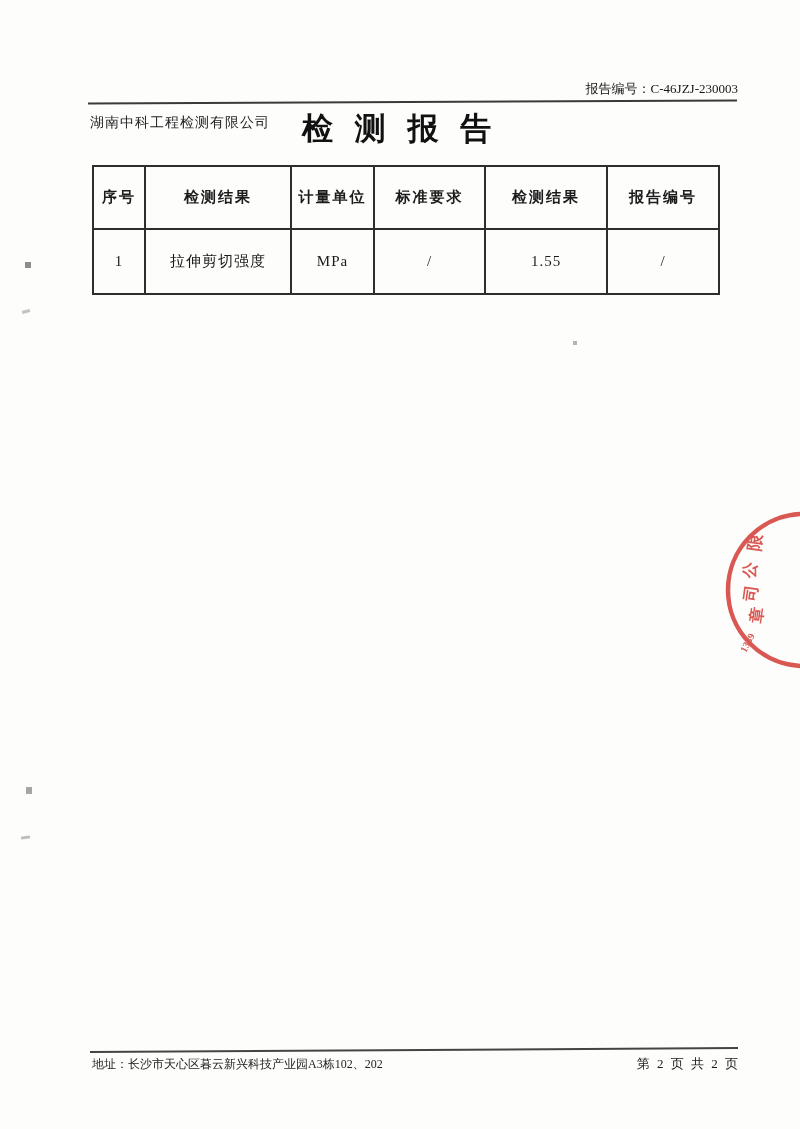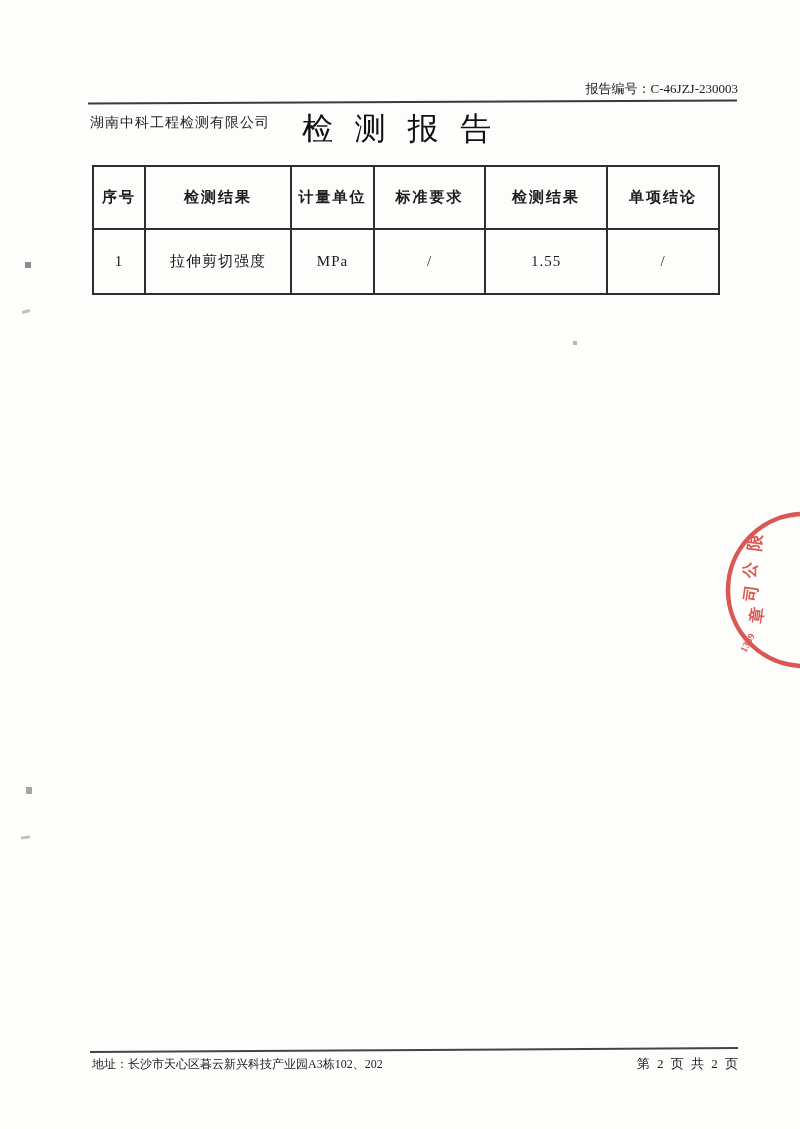--- a/index.html
+++ b/index.html
@@ -37,21 +37,21 @@
     transform: rotate(-0.25deg);
   }
 
   
   .report-title {
     position: absolute;
     left: 0; top: 108px;
     width: 100%;
     text-align: center;
     font-size: 31px;
-    font-weight: normal;
+    font-weight: bold;
     letter-spacing: 7px;
     color: #111;
   }
 
   
   .report-table {
     position: absolute;
     left: 92px; top: 165px;
     width: 626px;
     border-collapse: collapse;
@@ -137,21 +137,21 @@
       <col style="width:122px">
       <col style="width:112px">
     </colgroup>
     <tbody>
       <tr class="hdr">
         <td>序号</td>
         <td>检测结果</td>
         <td>计量单位</td>
         <td>标准要求</td>
         <td>检测结果</td>
-        <td>单项结论</td>
+        <td>报告编号</td>
       </tr>
       <tr class="bdy">
         <td>1</td>
         <td>拉伸剪切强度</td>
         <td>MPa</td>
         <td>/</td>
         <td>1.55</td>
         <td>/</td>
       </tr>
     </tbody>

